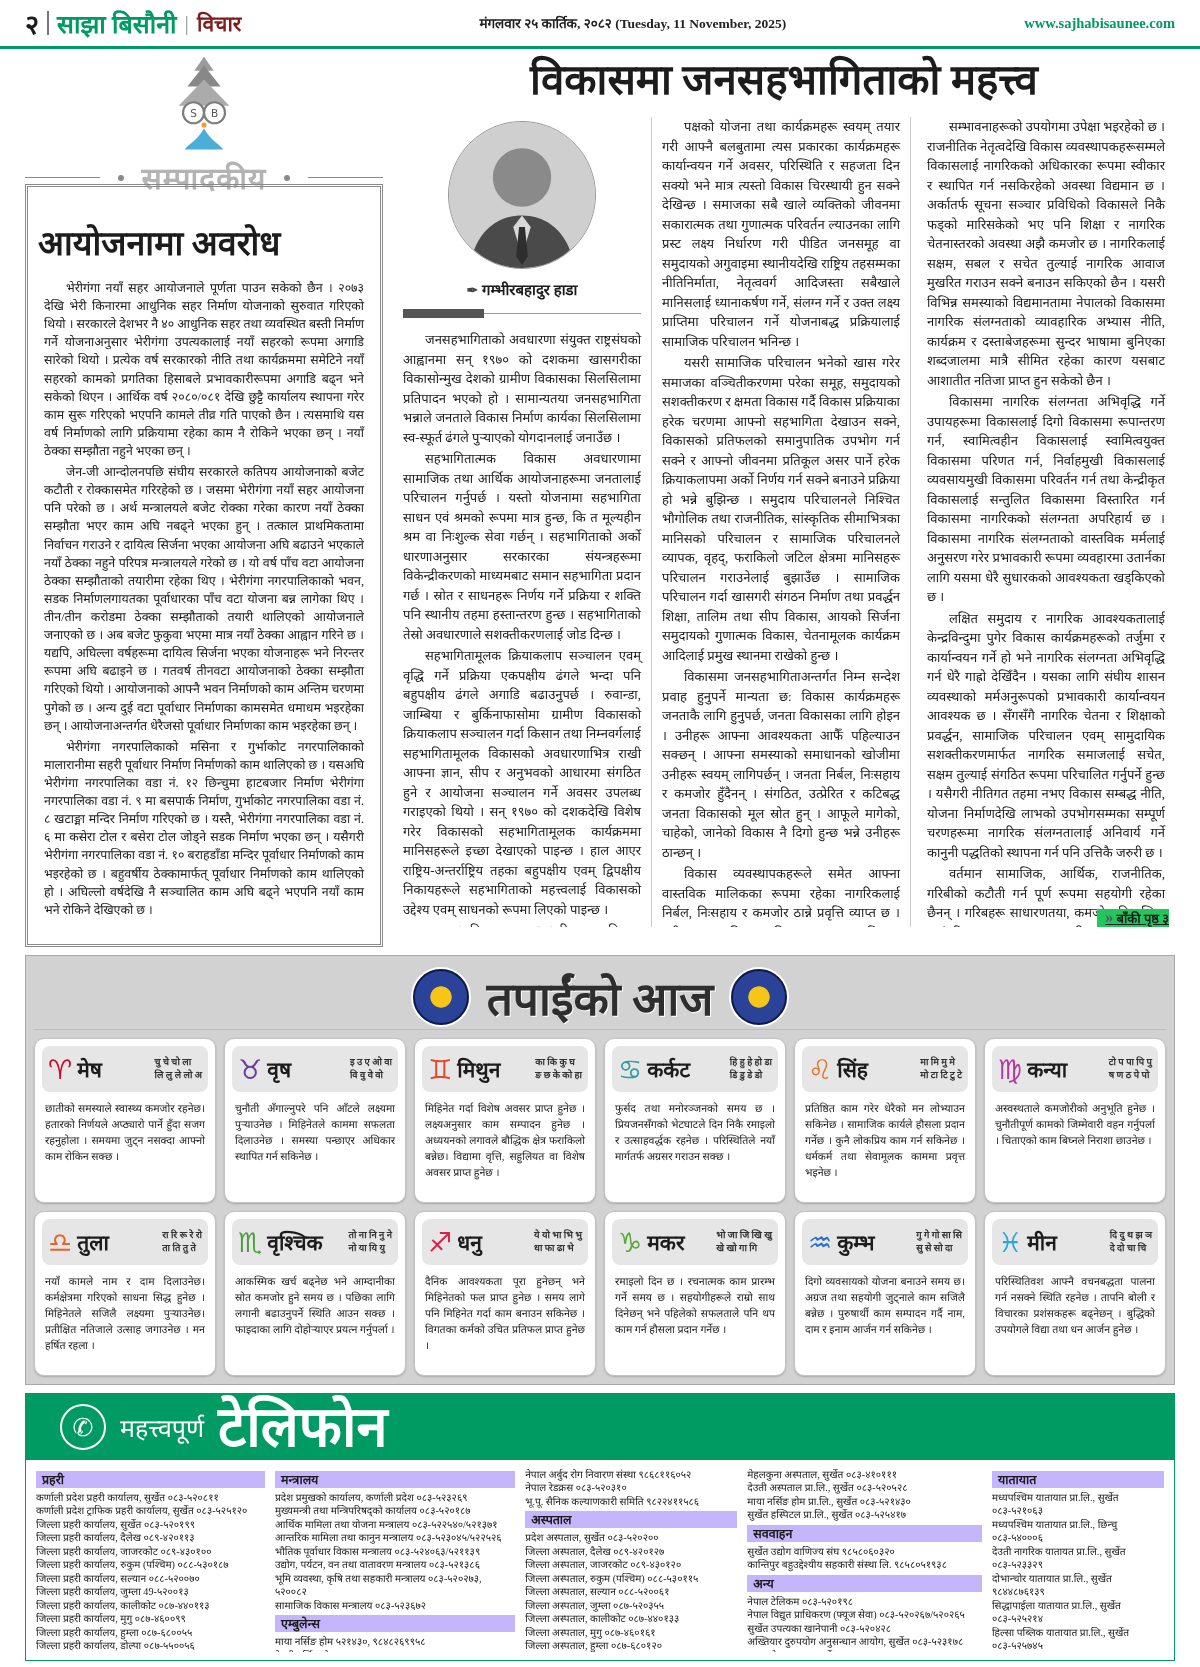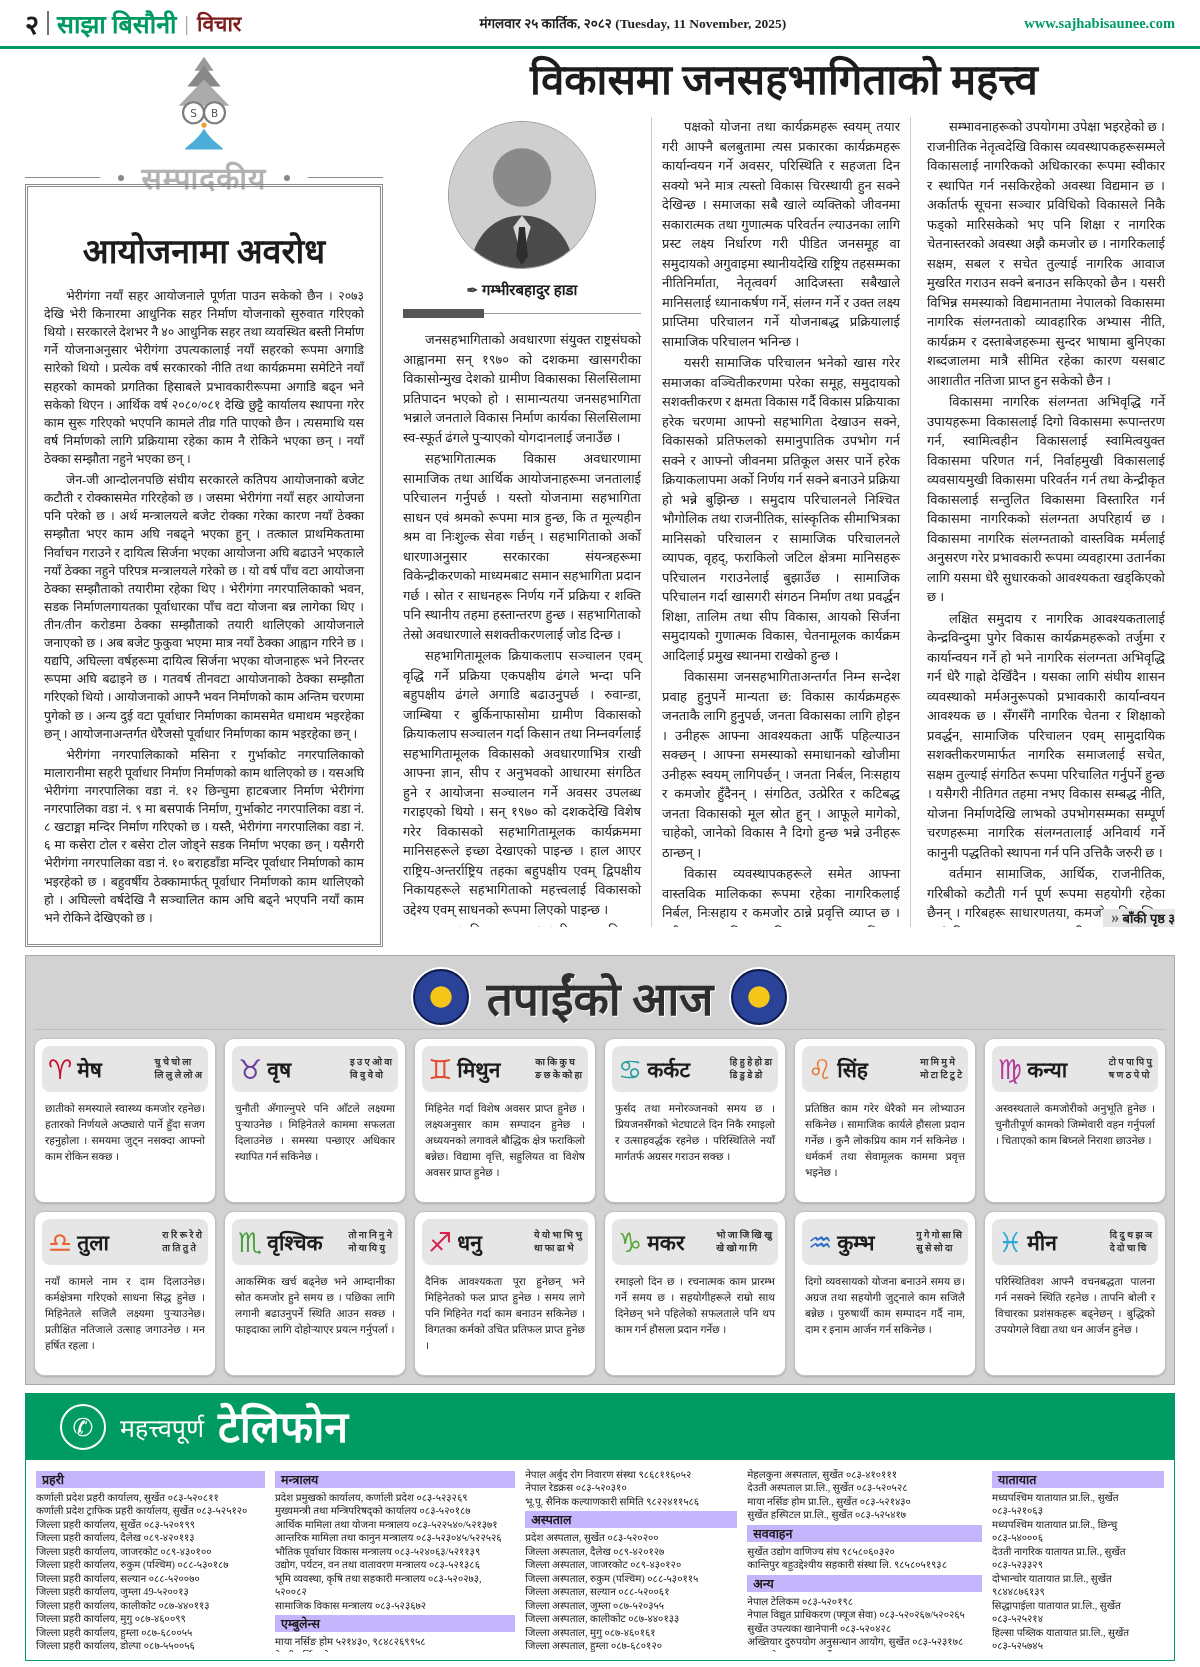--- a/index.html
+++ b/index.html
@@ -24,31 +24,31 @@
   
   .content { padding:0 25px; display:flex; gap:10px; height:892px; }
 
   .editorial { width:358px; flex:0 0 358px; display:flex; flex-direction:column; }
   .logo { text-align:center; height:100px; }
   .ed-head { display:flex; align-items:center; gap:18px; margin:2px 0 0 0; }
   .ed-head .line { flex:1; border-top:1.5px solid #8a8a8a; }
   .ed-head .dot { width:6px; height:6px; border-radius:50%; background:#8a8a8a; }
   .ed-head .ed-label { font-size:30px; font-weight:bold; color:#b3b3b3; letter-spacing:1px; }
   .ed-box { flex:1; border:3px double #8a8a8a; margin-top:-14px; padding:24px 10px 8px 10px; overflow:hidden; }
-  .ed-title { font-size:34px; font-weight:bold; text-align:center; margin:16px 0 14px 0; }
+  .ed-title { font-size:34px; font-weight:bold; text-align:left; margin:8px 0 14px 0; }
   .ed-p { font-size:12.4px; line-height:1.46; text-align:justify; text-indent:22px; margin-bottom:3px; padding:0 6px; }
 
   .article { flex:1; display:flex; flex-direction:column; }
   .headline { font-size:42px; font-weight:bold; text-align:center; line-height:1.1; margin:2px 0 14px 0; }
   .cols { display:flex; height:810px; overflow:hidden; }
   .col { flex:1; padding:0 10px; overflow:hidden; }
   .col + .col { border-left:1px solid #cccccc; }
   .art-p { font-size:13px; line-height:1.5; text-align:justify; text-indent:22px; margin-bottom:2px; }
   .col3 { position:relative;padding-left:16px; }
-  .cont { position:absolute; right:0; bottom:0; background:#e5e5e5; padding-left:8px; font-size:13px; font-weight:bold; }
+  .cont { position:absolute; right:6px; bottom:0; background:#22c55e; padding-left:8px; font-size:13px; font-weight:bold;text-decoration:underline; }
   .cont .arr { font-size:16px; color:#555; }
 
   .author { text-align:center; margin-bottom:10px; }
   .photo { width:148px; height:148px; border-radius:50%; margin:4px auto 10px auto; overflow:hidden; border:1px solid #9a9a9a; background:#d8d8d8; }
   .byline { font-size:15px; font-weight:bold; }
   .pen { font-size:14px; color:#444; }
   .divider { margin:10px 0 12px 0; position:relative; height:9px; }
   .divider .thin { position:absolute; left:0; right:0; top:4px; border-top:1px solid #999; }
   .divider .thick { position:absolute; left:0; top:0; width:34%; height:9px; background:#555; }
 
@@ -63,21 +63,21 @@
   .zicon { font-size:27px; line-height:1; font-family:"DejaVu Sans",sans-serif; }
   .zname { font-size:21px; font-weight:bold; }
   .zsyl { margin-left:auto; display:flex; flex-direction:column; font-size:9.5px; font-weight:bold; color:#333; line-height:1.35; text-align:left; }
   .zbody { padding:2px 10px 8px 10px; font-size:10.6px; line-height:1.5; text-align:justify; }
 
   
   .phones { margin:8px 25px 0 25px; border:1px solid #009a63; }
   .ph-band { background:#009a63; height:66px; display:flex; align-items:center; gap:14px; padding-left:34px; }
   .ph-icon { width:46px; height:46px; border:2px solid #ffffff; border-radius:50%; color:#ffffff; font-size:25px; display:flex; align-items:center; justify-content:center; font-family:"DejaVu Sans",sans-serif; }
   .ph-small { color:#ffffff; font-size:25px; }
-  .ph-big { color:#ffffff; font-size:43px; font-weight:bold; line-height:1; }
+  .ph-big { color:#ffffff; font-size:56px; font-weight:bold; line-height:1; }
   .ph-list { background:#ffffff; padding:8px 10px; display:flex; gap:10px; height:200px; overflow:hidden; }
   .phcol { overflow:hidden; }
   .phcol:nth-child(1){ flex:0 0 20.3%; }
   .phcol:nth-child(2){ flex:0 0 21.3%; }
   .phcol:nth-child(3){ flex:0 0 18.8%; }
   .phcol:nth-child(4){ flex:0 0 20.8%; }
   .phcol:nth-child(5){ flex:1; }
   .phhead { background:#c4b5fd; font-size:12.5px; font-weight:bold; padding:0 6px; margin:3px 0; }
   .phitem { font-size:10.2px; line-height:1.32; }
 </style>

